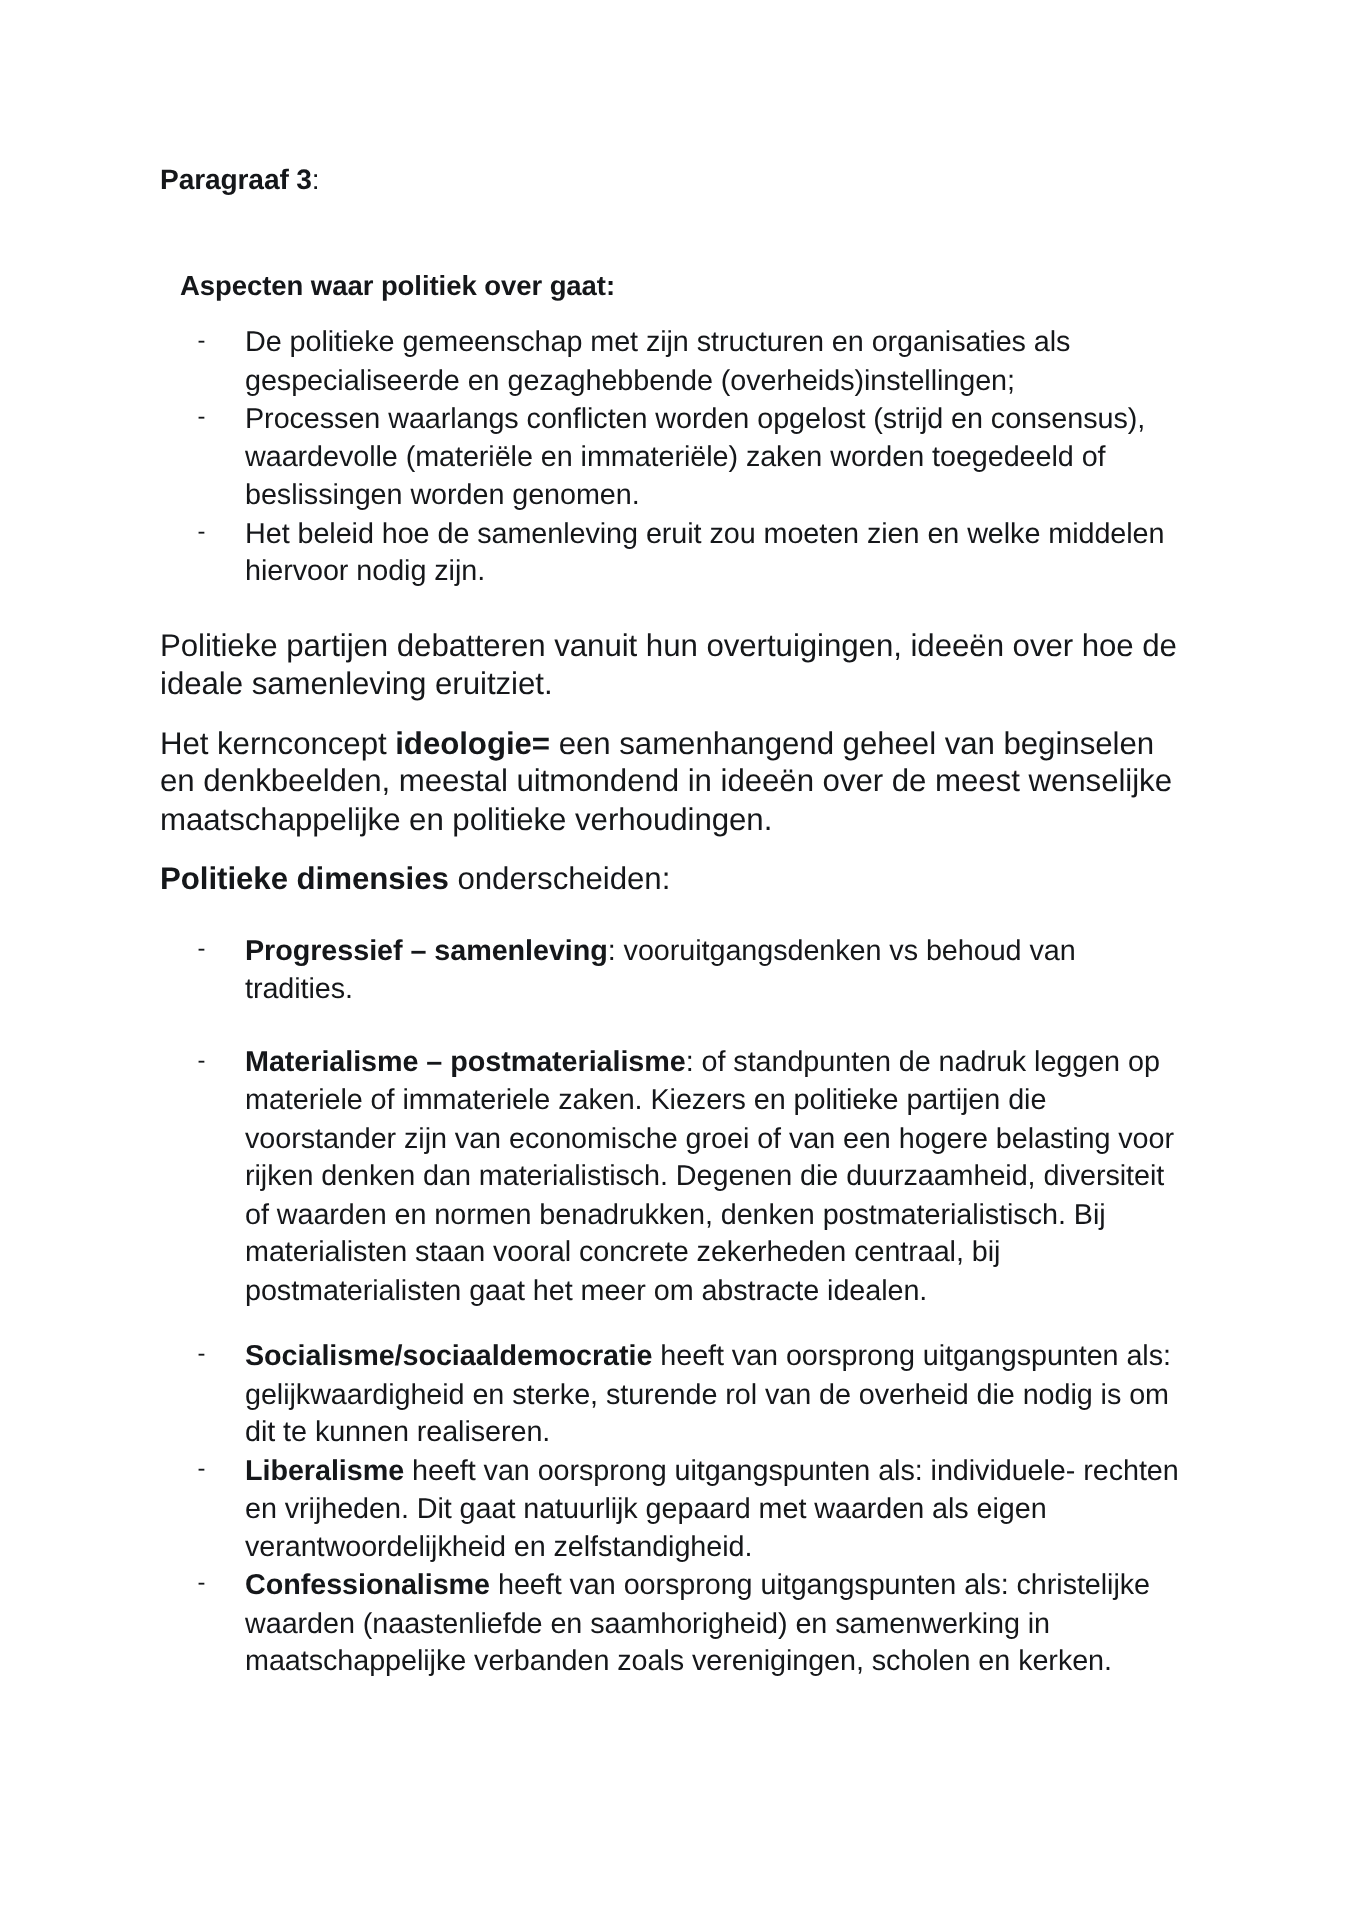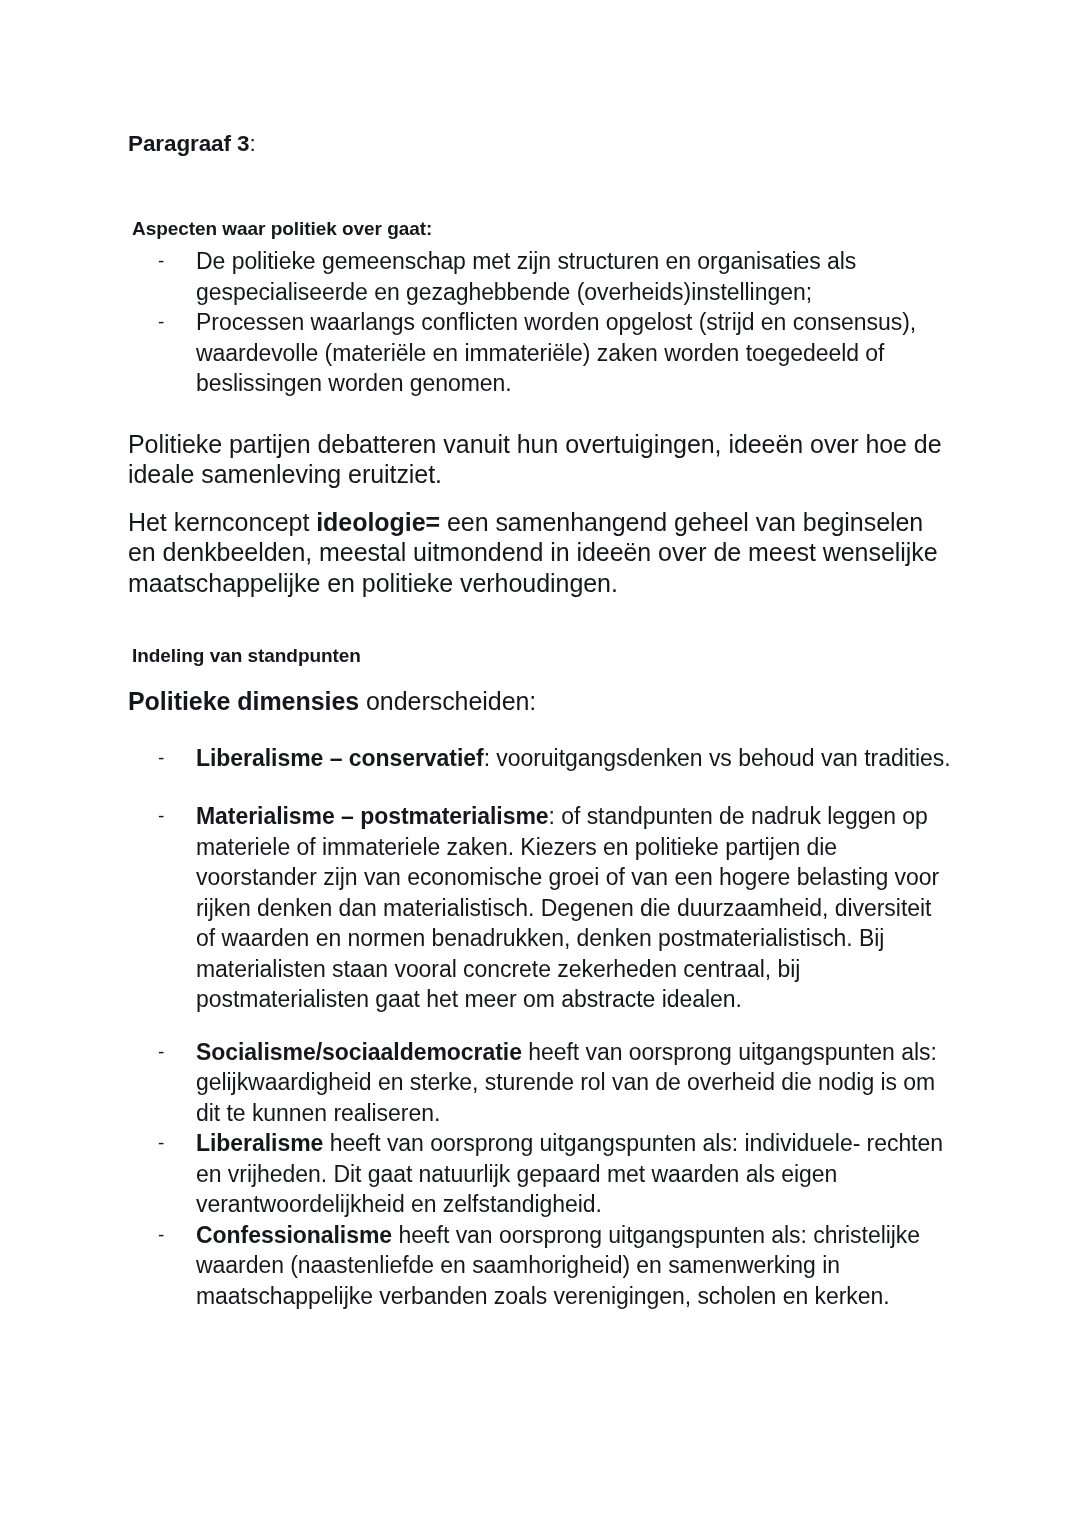--- a/index.html
+++ b/index.html
@@ -25,25 +25,25 @@
   .doc-title {
     font-size: 22.5px;
     line-height: 30px;
     font-weight: 700;
     letter-spacing: -0.1px;
     margin: 0 0 56px 0;
   }
   .doc-title .colon { font-weight: 400; }
 
   .section-heading {
-    font-size: 19px;
+    font-size: 22px;
     line-height: 27px;
     font-weight: 700;
     letter-spacing: -0.05px;
-    margin: 4px;
+    margin: 16px;
   }
   .heading-gap-lg { margin-top: 44px; }
   .heading-gap-xl { margin-top: 58px; }
 
   p.body-text {
     font-size: 25px;
     line-height: 30.5px;
     font-weight: 400;
     margin: 0;
     max-width: 824px;
@@ -88,32 +88,32 @@
 
 <div class="page">
 
   <h1 class="doc-title"><span>Paragraaf 3</span><span class="colon">:</span></h1>
 
   <h2 class="section-heading">Aspecten waar politiek over gaat:</h2>
 
   <ul class="dash-list tight">
     <li>De politieke gemeenschap met zijn structuren en organisaties als gespecialiseerde en gezaghebbende (overheids)instellingen;</li>
     <li>Processen waarlangs conflicten worden opgelost (strijd en consensus), waardevolle (materiële en immateriële) zaken worden toegedeeld of beslissingen worden genomen.</li>
+    <li>Het beleid hoe de samenleving eruit zou moeten zien en welke middelen hiervoor nodig zijn.</li>
   </ul>
 
   <p class="body-text gap-before">Politieke partijen debatteren vanuit hun overtuigingen, ideeën over hoe de ideale samenleving eruitziet.</p>
 
   <p class="body-text gap-before-sm"><span>Het kernconcept </span><span class="b">ideologie=</span><span> een samenhangend geheel van beginselen en denkbeelden, meestal uitmondend in ideeën over de meest wenselijke maatschappelijke en politieke verhoudingen.</span></p>
 
-  <h2 class="section-heading heading-gap-lg">Indeling van standpunten</h2>
 
   <p class="body-text gap-before-sm"><span class="b">Politieke dimensies</span><span> onderscheiden:</span></p>
 
   <ul class="dash-list loose spaced">
-    <li><span class="b">Liberalisme – conservatief</span><span>: vooruitgangsdenken vs behoud van tradities.</span></li>
+    <li><span class="b">Progressief – samenleving</span><span>: vooruitgangsdenken vs behoud van tradities.</span></li>
     <li><span class="b">Materialisme – postmaterialisme</span><span>: of standpunten de nadruk leggen op materiele of immateriele zaken. Kiezers en politieke partijen die voorstander zijn van economische groei of van een hogere belasting voor rijken denken dan materialistisch. Degenen die duurzaamheid, diversiteit of waarden en normen benadrukken, denken postmaterialistisch. Bij materialisten staan vooral concrete zekerheden centraal, bij postmaterialisten gaat het meer om abstracte idealen.</span></li>
   </ul>
 
 
   <ul class="dash-list loose2">
     <li><span class="b">Socialisme/sociaaldemocratie</span><span> heeft van oorsprong uitgangspunten als: gelijkwaardigheid en sterke, sturende rol van de overheid die nodig is om dit te kunnen realiseren.</span></li>
     <li><span class="b">Liberalisme</span><span> heeft van oorsprong uitgangspunten als: individuele- rechten en vrijheden. Dit gaat natuurlijk gepaard met waarden als eigen verantwoordelijkheid en zelfstandigheid.</span></li>
     <li><span class="b">Confessionalisme</span><span> heeft van oorsprong uitgangspunten als: christelijke waarden (naastenliefde en saamhorigheid) en samenwerking in maatschappelijke verbanden zoals verenigingen, scholen en kerken.</span></li>
   </ul>
 

